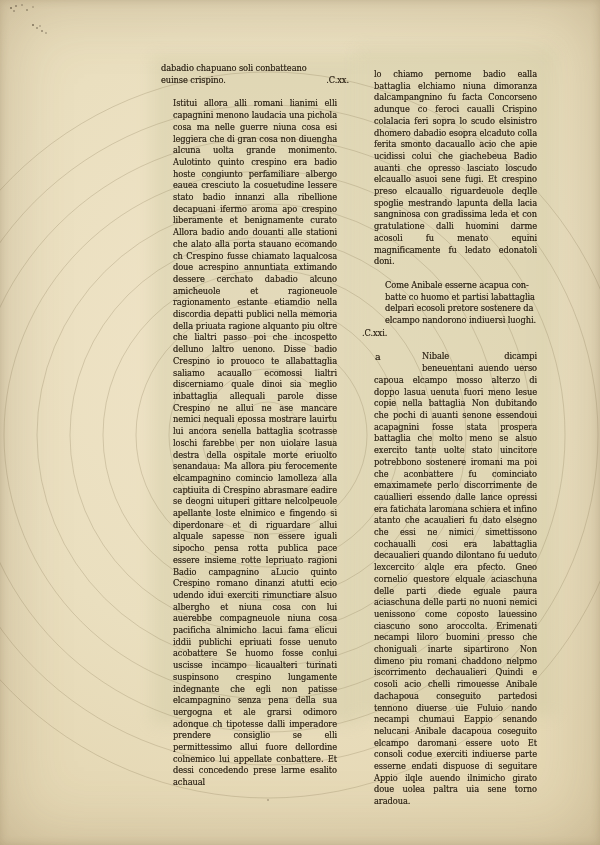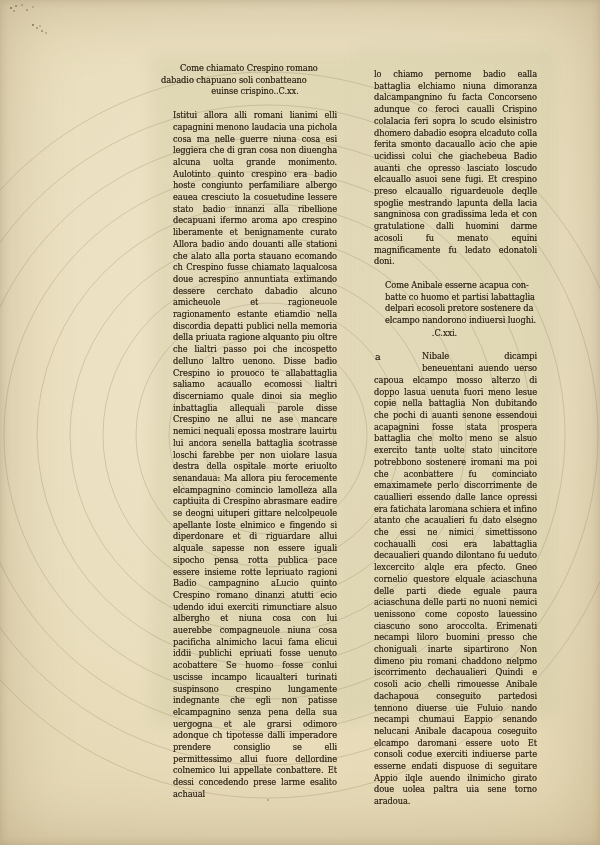--- a/index.html
+++ b/index.html
@@ -40,23 +40,23 @@
   }
   .col-left{ left:161px; top:63px; width:188px; }
   .col-right{ left:362px; top:57px; width:187px; }
   .body-par{
     margin:12px;
     text-align:justify;
   }
   .heading{ margin:0 0 11px 0; }
   .heading .h-line{ white-space:nowrap; }
   .indent1{ text-indent:19px; }
-  .h-split{ display:flex; justify-content:center; }
+  .h-split{ display:flex; justify-content:space-between; }
   .heading2{ margin:9px 0 1px 0; padding-left:23px; }
-  .chnum-line{ text-align:center; padding-right:22px; }
+  .chnum-line{ text-align:left; padding-right:22px; }
   .initial-box{
     float:left; width:48px; height:23px;
   }
   .initial-letter{ display:inline-block; padding-left:1px; font-size:9.5px; }
   .footer-heading{
     margin-top:19px;
     padding-left:36px;
     white-space:nowrap;
   }
 </style>
@@ -81,21 +81,20 @@
       <circle cx="268" cy="435" r="330" fill="none" stroke="#83704e" stroke-width="0.8" stroke-opacity="0.32"></circle>
       <circle cx="268" cy="435" r="363" fill="none" stroke="#83704e" stroke-width="0.8" stroke-opacity="0.32"></circle>
     </svg>
 
   <div class="speck s1"></div>
   <div class="speck s2"></div>
   <div class="speck s3"></div>
 
   <section class="text-col col-left">
     <div class="heading">
-      <div class="h-line indent1">Come chiamato Crespino romano</div>
       <div class="h-line">dabadio chapuano soli conbatteano</div>
       <div class="h-line h-split">
         <span>euinse crispino.</span>
         <span>.C.xx.</span>
       </div>
     </div>
     <p class="body-par">Istitui allora alli romani lianimi elli capagnini menono laudacia una pichola cosa ma nelle guerre niuna cosa esi leggiera che di gran cosa non diuengha alcuna uolta grande monimento. Aulotinto quinto crespino era badio hoste congiunto perfamiliare albergo eauea cresciuto la cosuetudine lessere stato badio innanzi alla ribellione decapuani ifermo aroma apo crespino liberamente et benignamente curato Allora badio ando douanti alle stationi che alato alla porta stauano ecomando ch Crespino fusse chiamato laqualcosa doue acrespino annuntiata extimando dessere cerchato dabadio alcuno amicheuole et ragioneuole ragionamento estante etiamdio nella discordia depatti publici nella memoria della priuata ragione alquanto piu oltre che lialtri passo poi che incospetto delluno laltro uenono. Disse badio Crespino io prouoco te allabattaglia saliamo acauallo ecomossi lialtri discerniamo quale dinoi sia meglio inbattaglia allequali parole disse Crespino ne allui ne ase mancare nemici nequali epossa mostrare lauirtu lui ancora senella battaglia scotrasse loschi farebbe per non uiolare lasua destra della ospitale morte eriuolto senandaua: Ma allora piu ferocemente elcampagnino comincio lamolleza alla captiuita di Crespino abrasmare eadire se deogni uituperi gittare nelcolpeuole apellante loste elnimico e fingendo si diperdonare et di riguardare allui alquale sapesse non essere iguali sipocho pensa rotta publica pace essere insieme rotte lepriuato ragioni Badio campagnino aLucio quinto Crespino romano dinanzi atutti ecio udendo idui exerciti rimunctiare alsuo albergho et niuna cosa con lui auerebbe compagneuole niuna cosa pacificha alnimicho lacui fama elicui iddii publichi epriuati fosse uenuto acobattere Se huomo fosse conlui uscisse incampo licaualteri turinati suspinsono crespino lungamente indegnante che egli non patisse elcampagnino senza pena della sua uergogna et ale grarsi odimoro adonque ch tipotesse dalli imperadore prendere consiglio se elli permittessimo allui fuore dellordine colnemico lui appellate conbattere. Et dessi concedendo prese larme esalito achaual</p>
   </section>
 
   <section class="text-col col-right">

